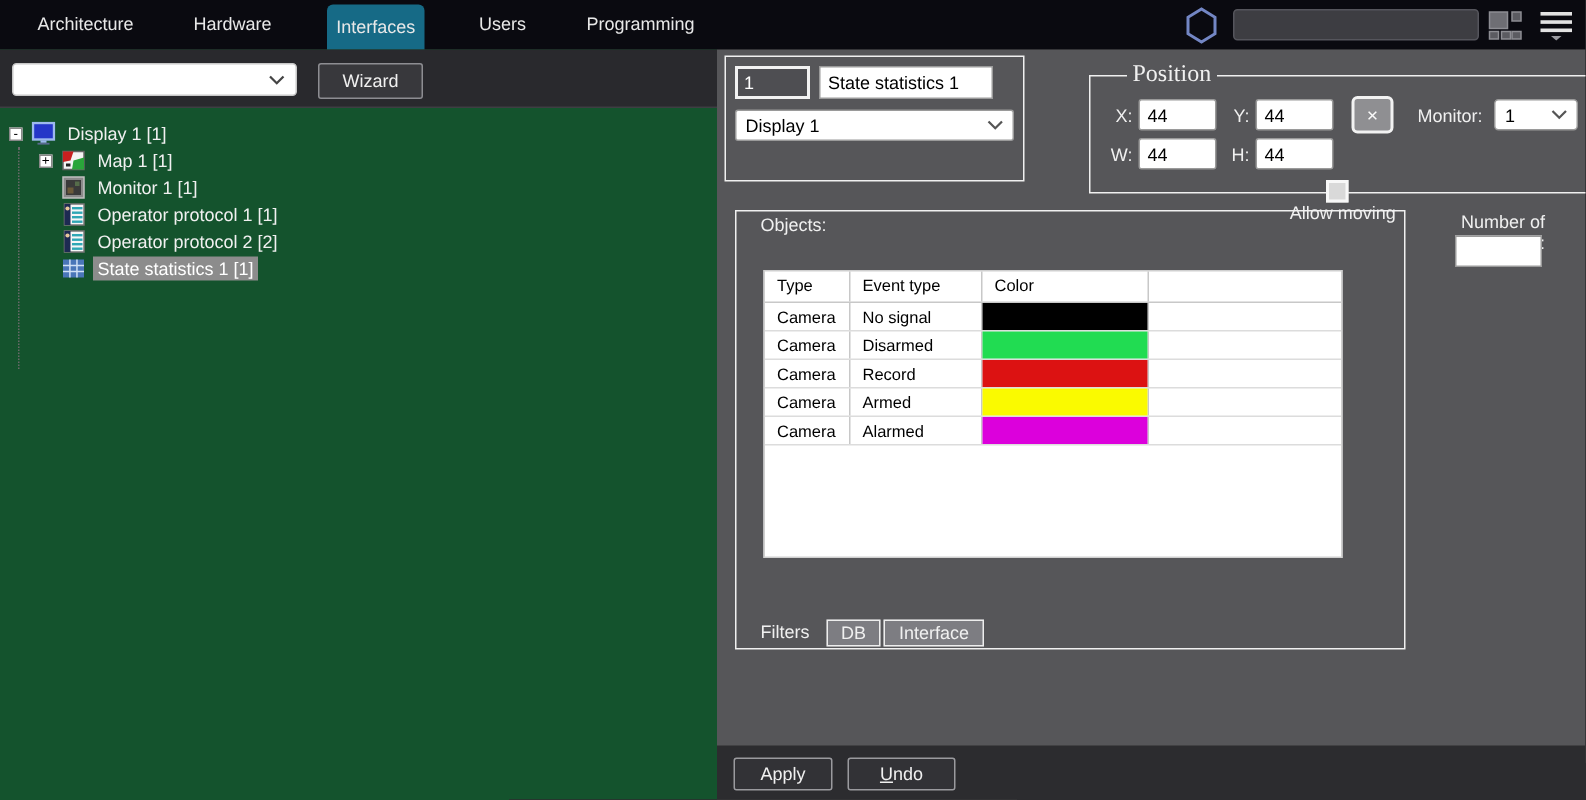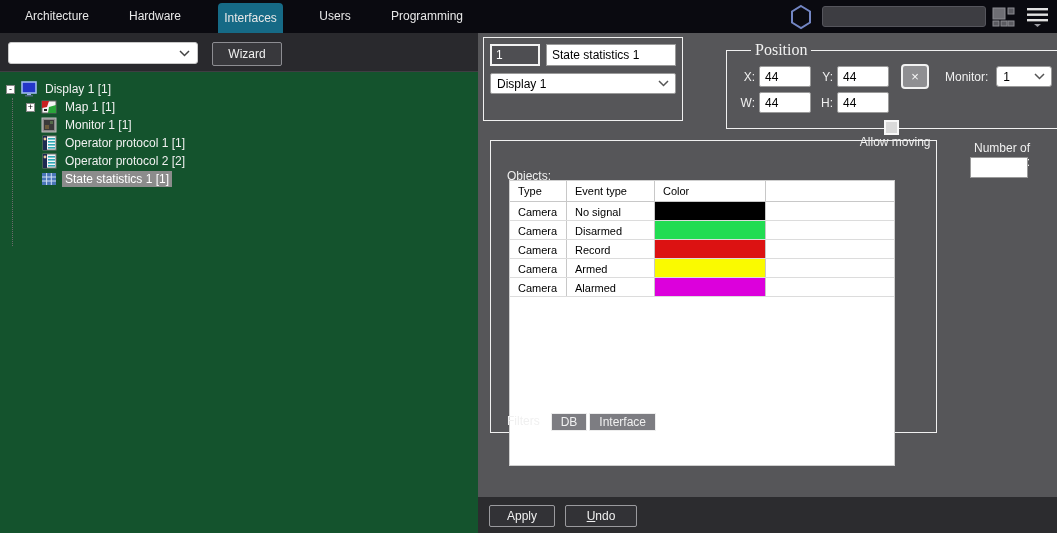--- a/index.html
+++ b/index.html
@@ -52,21 +52,21 @@
   .tlabel { white-space:nowrap; padding:1px 3px; }
   .trow.selected .tlabel { background:#8c8c8c; color:#fff;text-align:right; }
 
   
   .groupbox { position:absolute; border:1px solid #f0f0f0; }
   .idbox { left:5px; top:4px; width:200px; height:84px; padding:6px; }
   .idrow { display:flex; }
   .id-input { width:50px; height:22px; background:#4e4e52; border:2px solid #f2f2f2;
               color:#fff; padding:0 4px; font-size:12px; outline:none;
               font-family:"Liberation Sans", sans-serif; }
-  .name-input { width:130px; height:22px; margin-left:6px; background:#fff; border:1px solid #9a9a9a;
+  .name-input { width:116px; height:22px; margin-left:6px; background:#fff; border:1px solid #9a9a9a;
                 color:#000; padding:0 5px; font-size:12px; outline:none;
                 font-family:"Liberation Sans", sans-serif; }
   .disprow { display:flex; align-items:center; margin-top:8px; }
   .checkbox { width:15px; height:15px; background:#d9d9d9; border:2px solid #f8f8f8; flex:none; }
   .select { background:#fff; color:#000; border:1px solid #9a9a9a; border-radius:2px;
             display:flex; align-items:center; height:21px; padding:0 6px; }
   .select .val { flex:1; white-space:nowrap; }
   .dispselect { margin-top:7px; width:186px; }
 
   fieldset.posbox { position:absolute; left:248px; top:8px; width:304px; height:88px;
@@ -79,22 +79,22 @@
                font-family:"Liberation Sans", sans-serif; }
   .xbtn { width:28px; height:25px; margin-left:12px; background:#8f8f92; border:2px solid #f2f2f2;
           border-radius:4px; color:#fafafa; font-size:13px; line-height:20px; text-align:center;
           cursor:default; }
   .monlbl { margin-left:16px; margin-right:8px; }
   .monselect { width:56px; border-radius:3px; }
   .chkrow { display:flex; align-items:center; margin-top:7px;flex-direction:column; }
   .chklbl { margin-left:7px; }
 
   .objbox { left:12px; top:107px; width:447px; height:293px; }
-  .objlabel { position:absolute; left:16px; top:28px; }
-  .tbl { position:absolute; left:18px; top:39px; width:386px; height:286px; background:#fff;
+  .objlabel { position:absolute; left:16px; top:2px; }
+  .tbl { position:absolute; left:18px; top:39px; width:386px; height:192px; background:#fff;
          border:1px solid #cfcfcf; color:#000; font-size:11px; }
   .thead { display:flex; height:21px; border-bottom:1px solid #c8c8c8; }
   .trowb { display:flex; height:19px; border-bottom:1px solid #dcdcdc; }
   .c0 { width:57px;  border-right:1px solid #c8c8c8; padding-left:8px; line-height:20px; }
   .c1 { width:88px;  border-right:1px solid #c8c8c8; padding-left:8px; line-height:20px; }
   .c2 { width:111px; border-right:1px solid #c8c8c8; padding-left:8px; line-height:20px; }
   .c2.swatch { padding:0; }
   .c2.swatch div { width:100%; height:100%; }
   .cfill { flex:1; }
   .objtabs { position:absolute; left:7px; bottom:1px; display:flex; align-items:flex-end; }

